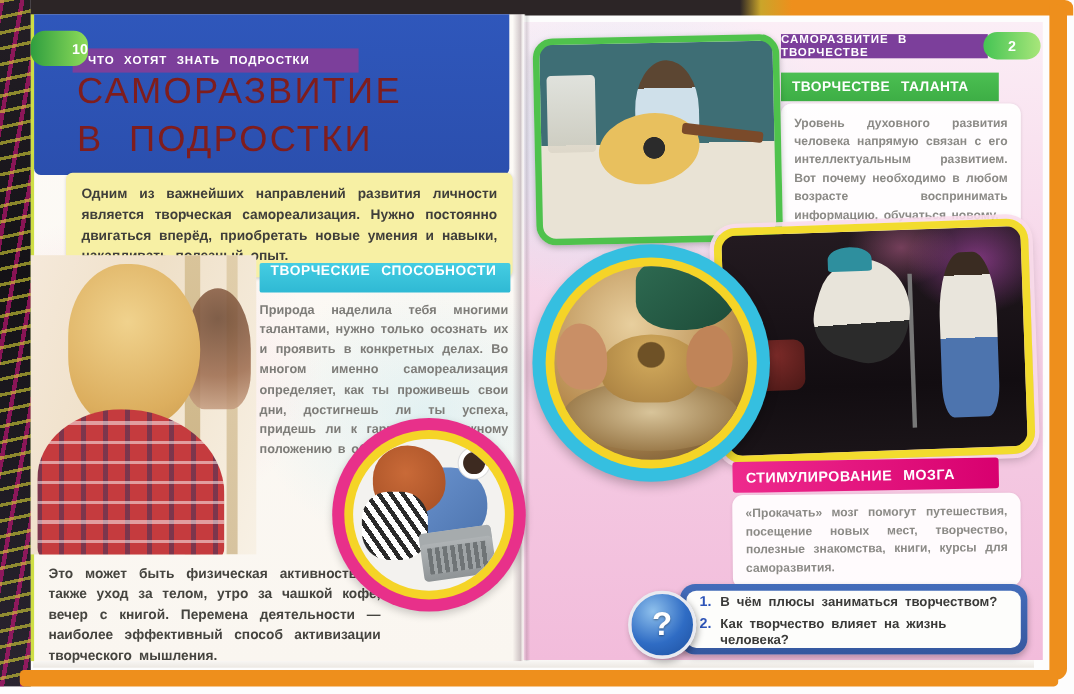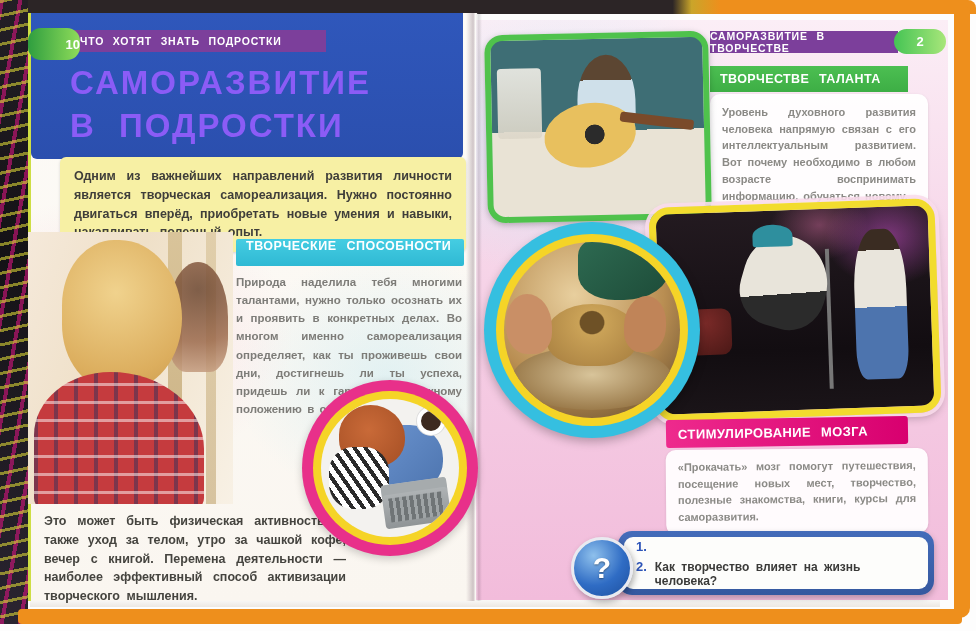--- a/index.html
+++ b/index.html
@@ -23,24 +23,24 @@
       linear-gradient(180deg,#fdfbf7,#faf6f0);}
   .page-right{position:absolute;left:476px;top:20px;width:472px;height:580px;
     background:
       radial-gradient(300px 220px at 20% 20%,rgba(190,235,250,.5),transparent 65%),
       linear-gradient(180deg,#fbeef6,#f5cde4 55%,#f2bcdb);}
   .gutter{position:absolute;left:466px;top:13px;width:16px;height:588px;
     background:linear-gradient(90deg,rgba(0,0,0,0) 0,rgba(90,60,80,.28) 45%,rgba(255,255,255,.4) 60%,rgba(0,0,0,.12) 80%,rgba(0,0,0,0));}
   
   .blue-panel{position:absolute;left:31px;top:13px;width:432px;height:146px;background:linear-gradient(180deg,#2f57bb,#2b4fae);border-radius:0 0 6px 6px;}
   .hdr-bar{position:absolute;background:#7c3f9b;color:#fff;font-weight:bold;font-size:10.5px;letter-spacing:.8px;word-spacing:5px;display:flex;align-items:center;}
-  .hdr-left{left:66px;top:30px;width:246px;height:22px;padding-left:14px;}
+  .hdr-left{left:66px;top:44px;width:246px;height:22px;padding-left:14px;}
   .pagenum{position:absolute;color:#fff;font-weight:bold;font-size:13px;display:flex;align-items:center;justify-content:center;border-radius:13px;}
   .num-left{left:28px;top:28px;width:52px;height:32px;background:linear-gradient(90deg,#2f9e3f,#8fdc5a);justify-content:flex-end;}
-  .main-title{position:absolute;left:70px;top:62px;color:#8b5cf6;font-weight:bold;font-size:33px;letter-spacing:2px;word-spacing:12px;line-height:1.3;}
+  .main-title{position:absolute;left:70px;top:62px;color:#7f1d1d;font-weight:normal;font-size:33px;letter-spacing:2px;word-spacing:12px;line-height:1.3;}
   .intro-box{position:absolute;left:60px;top:157px;width:378px;background:#f7f0a4;border-radius:6px;padding:10px 14px;
     color:#3f3e3a;font-weight:bold;font-size:12.5px;line-height:1.5;text-align:justify;text-align-last:left;word-spacing:3px;box-shadow:0 1px 3px rgba(0,0,0,.15);}
   .photo-painting{position:absolute;left:28px;top:232px;width:205px;height:272px;overflow:hidden;
     background:linear-gradient(110deg,#f5e9da,#efe0c8 40%,#f8f1e5);}
   .easel-leg{position:absolute;background:linear-gradient(180deg,#d9c49a,#c9b082);}
   .pp-hair{position:absolute;left:34px;top:8px;width:120px;height:150px;border-radius:50% 60% 55% 50%;background:radial-gradient(circle at 45% 35%,#f0d28d,#dcae5e 70%,#c99a4e);}
   .pp-shirt{position:absolute;left:6px;top:140px;width:170px;height:140px;border-radius:45% 55% 10% 10%;
     background:
       repeating-linear-gradient(0deg,rgba(255,255,255,.5) 0 3px,transparent 3px 18px),
       repeating-linear-gradient(90deg,rgba(34,48,94,.45) 0 4px,transparent 4px 20px),
@@ -217,20 +217,21 @@
     <span>СТИМУЛИРОВАНИЕ МОЗГА</span>
   </div>
   <div class="white-box brain-box">
     <span>«Прокачать» мозг помогут путешествия, посещение новых мест, творчество, полезные знакомства, книги, курсы для саморазвития.</span>
   </div>
 
   <div class="questions-panel">
     <div class="questions-inner">
       <div class="q-row">
         <span class="q-num">1.</span>
+        <span class="q-text">В чём плюсы заниматься творчеством?</span>
       </div>
       <div class="q-row">
         <span class="q-num">2.</span>
         <span class="q-text">Как творчество влияет на жизнь человека?</span>
       </div>
     </div>
   </div>
   <div class="question-badge">
     <span>?</span>
   </div>

